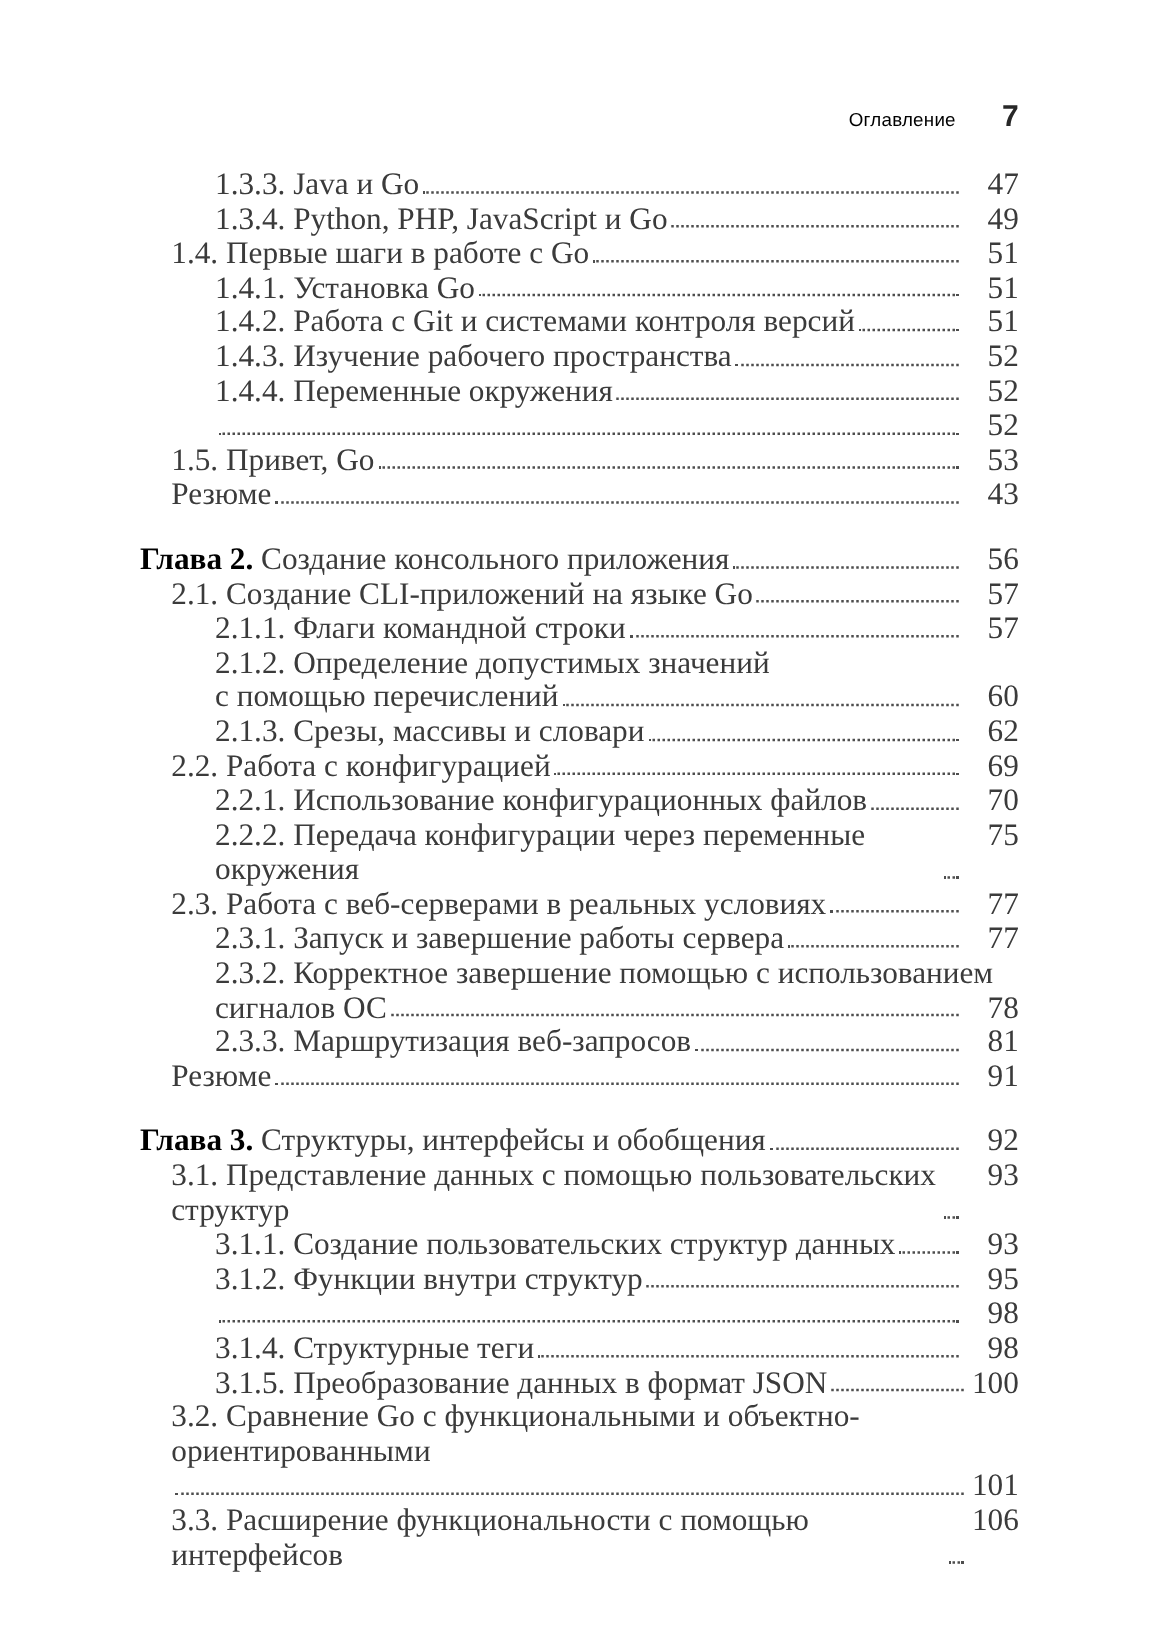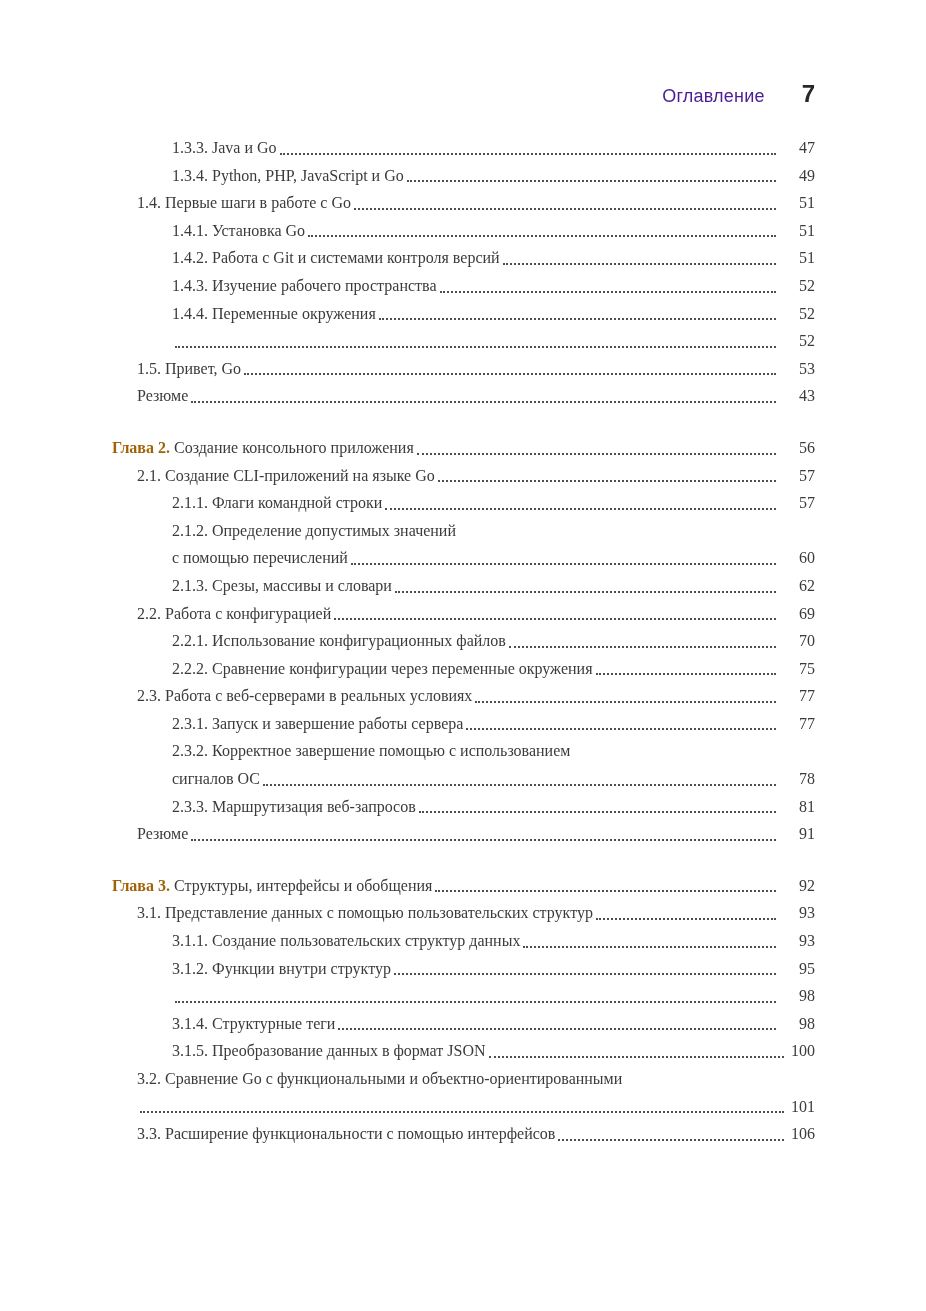--- a/index.html
+++ b/index.html
@@ -19,48 +19,48 @@
   .running-head {
     position: absolute;
     top: 80px;
     right: 111px;
     display: flex;
     align-items: baseline;
     gap: 37px;
     font-family: "Liberation Sans", "DejaVu Sans", sans-serif;
   }
   .running-head .rh-title {
-    font-size: 18px;
-    color: #4c1d95;
+    font-size: 15px;
+    color: #000000;
     letter-spacing: 0.2px;
   }
   .running-head .rh-page {
     font-size: 24px;
     font-weight: 700;
     color: #272727;
   }
   .toc {
     position: absolute;
     top: 134px;
     left: 112px;
     width: 703px; 
-    font-size: 16px;
+    font-size: 25px;
     line-height: 27.6px;
     color: #3b3b3b;
   }
   .entry { margin: 0; }
   .entry.lvl1 { padding-left: 25px; }
   .entry.lvl2 { padding-left: 60px; }
   .entry.section-gap { margin-top: 24px; }
   .line {
     display: flex;
     align-items: baseline;
   }
   .t { white-space: pre-wrap; }
-  .t b { font-weight: 700; color: #a16207; }
+  .t b { font-weight: 700; color: #000000; }
   .dots {
     flex: 1 1 auto;
     min-width: 12px;
     border-bottom: 2px dotted #4e4e4e;
     align-self: flex-end;
     margin: 0 1px 7px 3px;
   }
   .pg { white-space: pre; margin-left: 22px; }
   .pg.wide { margin-left: 6px; }
 </style>
@@ -191,21 +191,21 @@
       </div>
       <div class="entry lvl2">
         <div class="line">
           <span class="t">2.2.1. Использование конфигурационных файлов</span>
           <span class="dots"></span>
           <span class="pg">70</span>
         </div>
       </div>
       <div class="entry lvl2">
         <div class="line">
-          <span class="t">2.2.2. Сравнение конфигурации через переменные окружения</span>
+          <span class="t">2.2.2. Передача конфигурации через переменные окружения</span>
           <span class="dots"></span>
           <span class="pg">75</span>
         </div>
       </div>
       <div class="entry lvl1">
         <div class="line">
           <span class="t">2.3. Работа с веб-серверами в реальных условиях</span>
           <span class="dots"></span>
           <span class="pg">77</span>
         </div>

